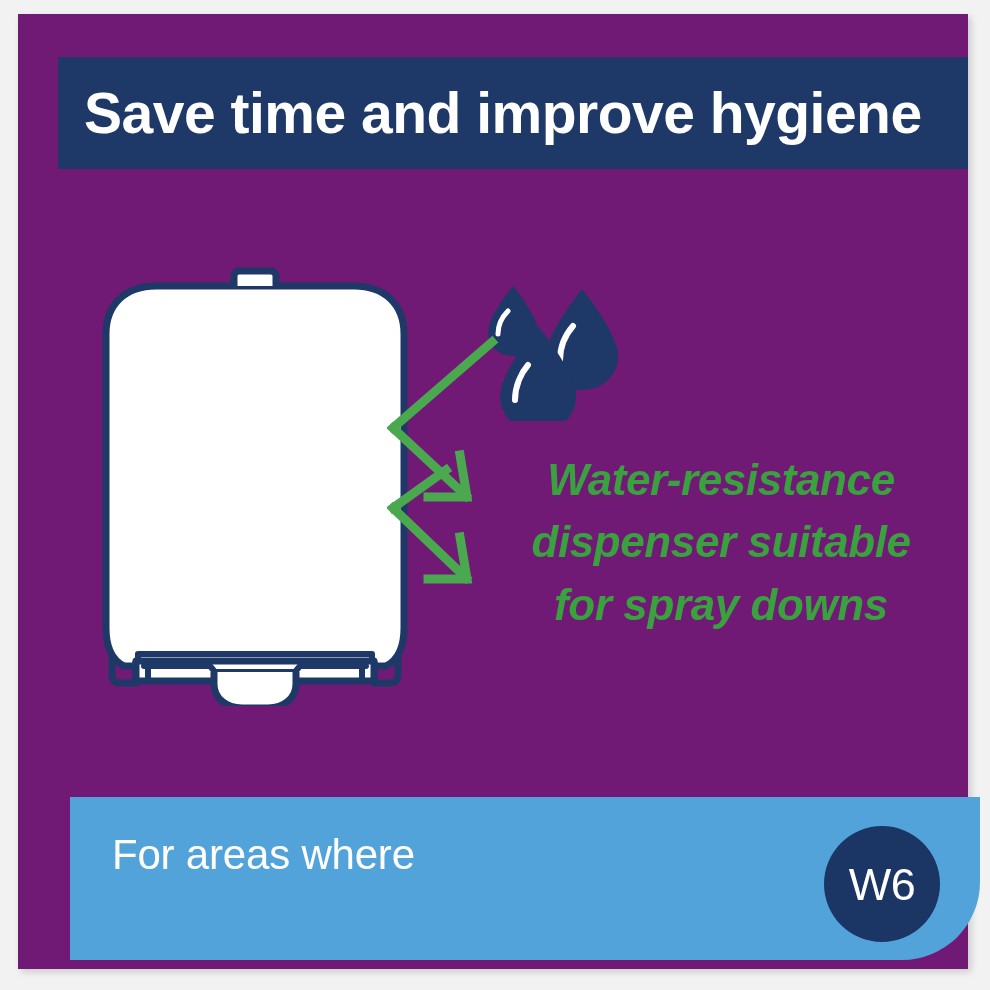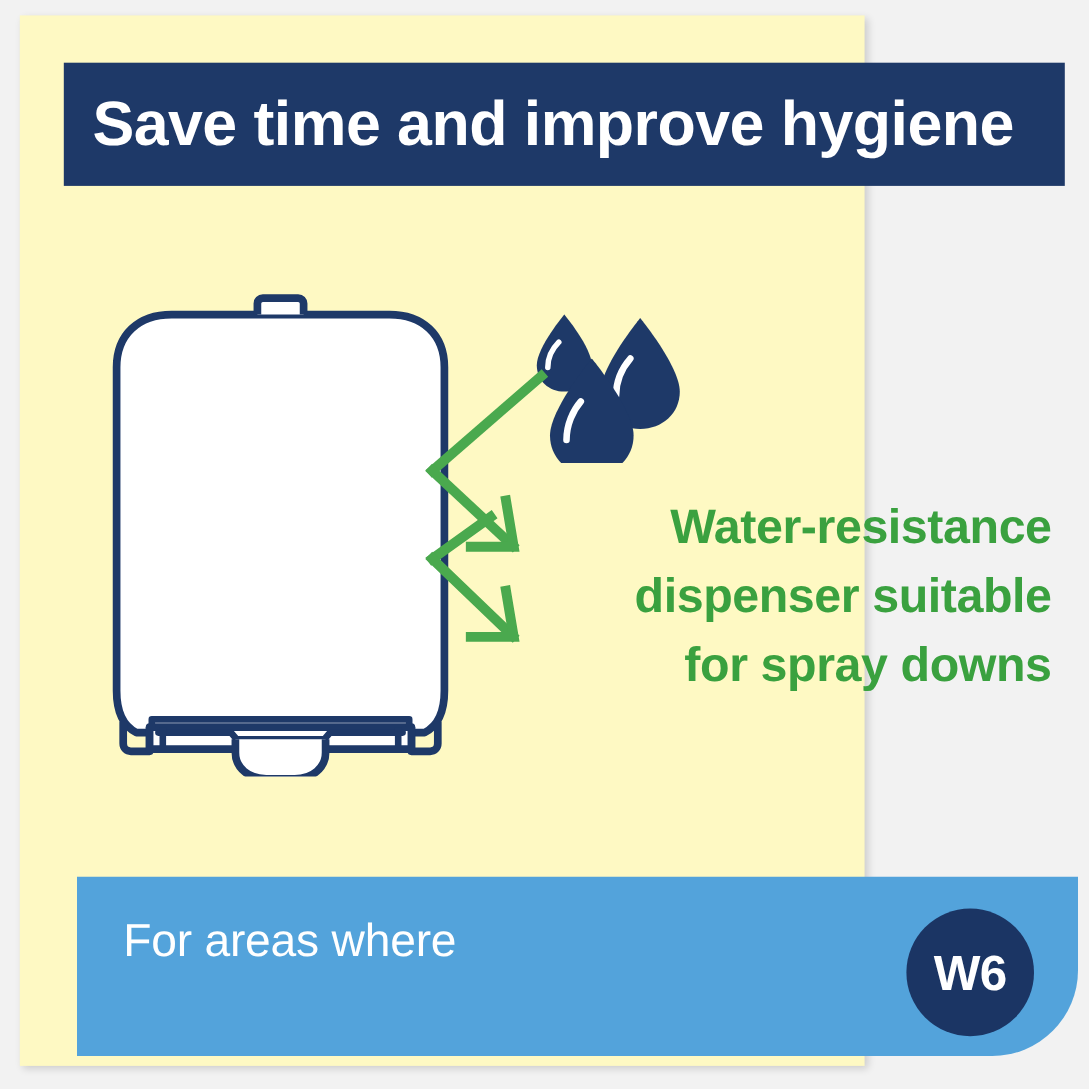--- a/index.html
+++ b/index.html
@@ -17,23 +17,23 @@
     height: 990px;
     background: #f2f2f2;
     overflow: hidden;
   }
 
   
   #card {
     position: absolute;
     left: 18px;
     top: 14px;
-    width: 768px;
+    width: 950px;
     height: 955px;
-    background: #fef9c3;
+    background: #701a75;
     box-shadow: 3px 3px 7px rgba(0,0,0,0.16);
   }
 
   
   #header-banner {
     position: absolute;
     left: 40px;
     top: 43px;
     width: 910px;
     height: 112px;
@@ -71,26 +71,27 @@
     left: 366px;
     top: 296px;
   }
 
   
   #feature-text {
     position: absolute;
     left: 468px;
     top: 435px;
     width: 470px;
-    text-align: right;
+    text-align: center;
     color: #3aa13f;
     font-size: 44px;
     font-weight: bold;
     line-height: 1.42;
     letter-spacing: -0.4px;
+    font-style: italic;
   }
   #feature-text .line { display: block; white-space: nowrap; }
 
   
   #footer-banner {
     position: absolute;
     left: 52px;
     top: 783px;
     width: 910px;
     height: 163px;
@@ -117,21 +118,21 @@
     height: 116px;
     border-radius: 50%;
     background: #1b3564;
     display: flex;
     align-items: center;
     justify-content: center;
   }
   #badge-label {
     color: #ffffff;
     font-size: 45px;
-    font-weight: bold;
+    font-weight: normal;
     letter-spacing: -0.5px;
     line-height: 1;
   }
 </style>
 </head>
 <body>
 
 <div id="page">
 
   <div id="card">

